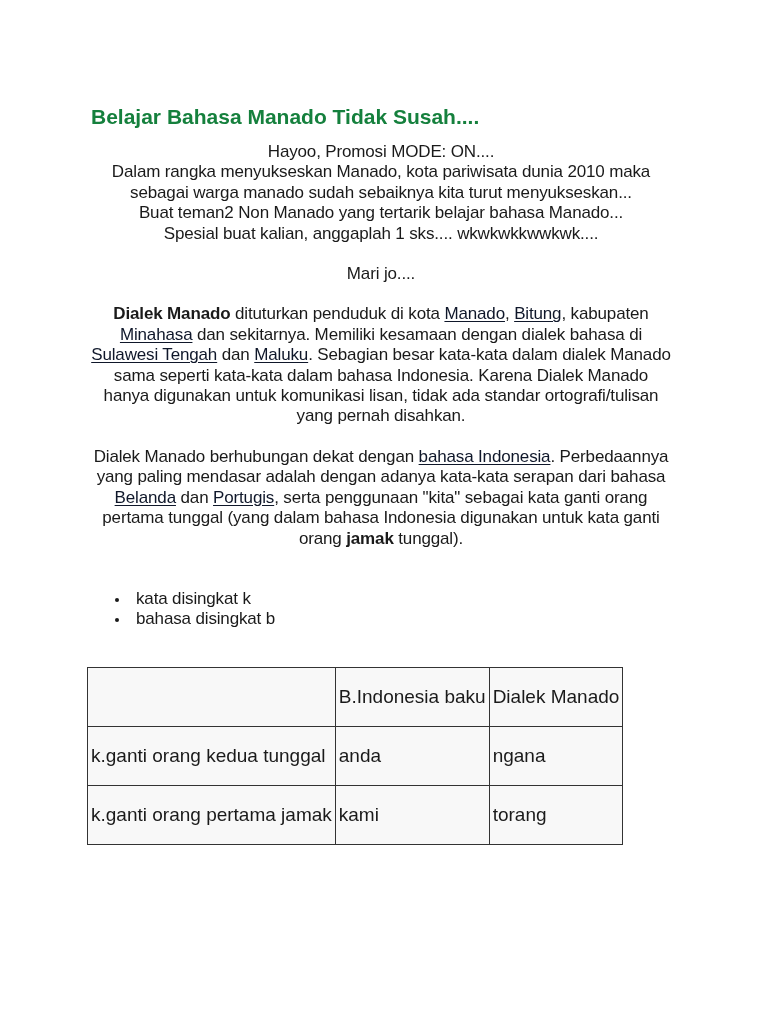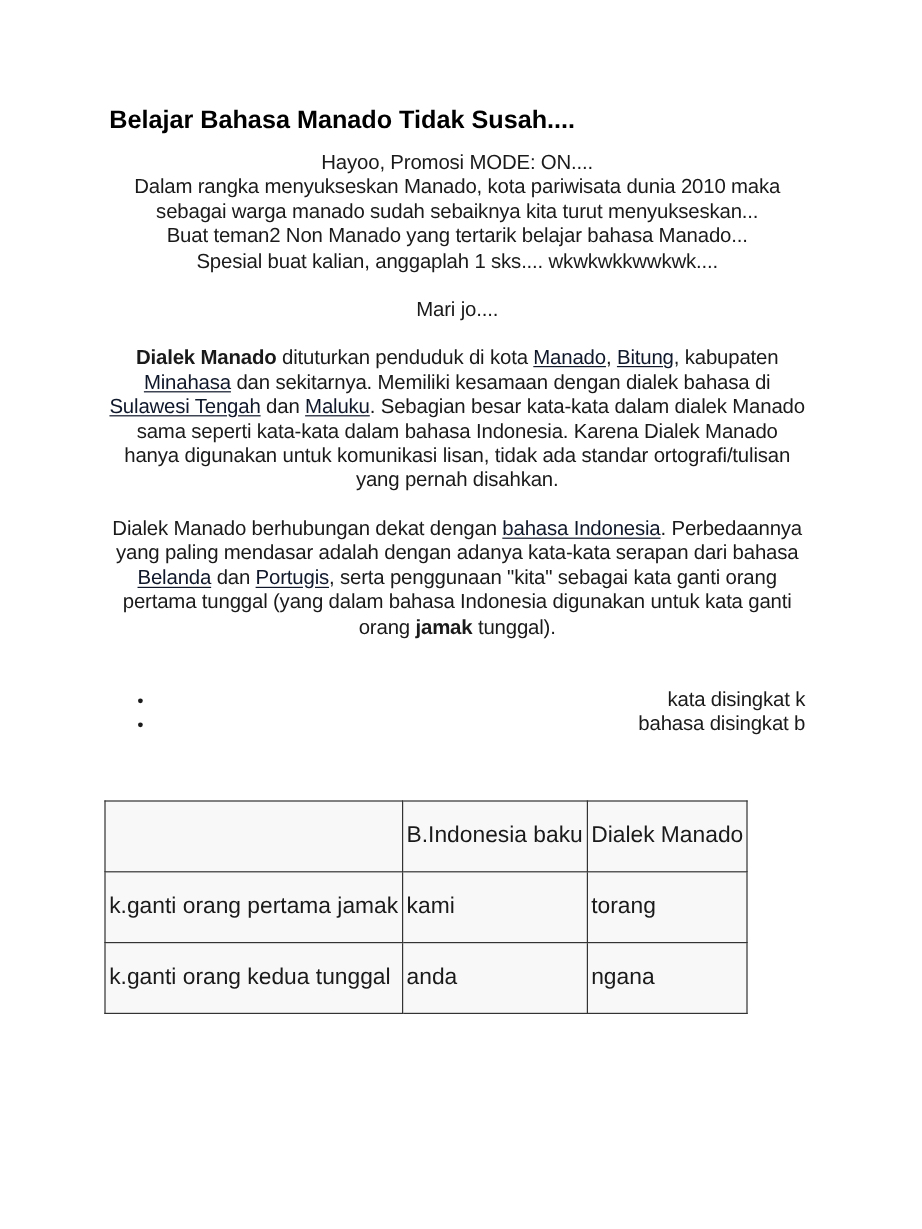--- a/index.html
+++ b/index.html
@@ -18,44 +18,43 @@
     .page {
       position: absolute;
       left: 91px;
       top: 88px;
       width: 580px;
     }
     h1 {
       font-family: "Liberation Sans", sans-serif;
       font-size: 21px;
       font-weight: bold;
-      margin: 0 0 12px 0;
+      margin: 16px 0 12px 0;
       line-height: 26px;
-      color: #000000;
+      color: #15803d;
     }
     p {
       margin: 0;
       font-size: 17px;
       line-height: 20.4px;
       letter-spacing: -0.15px;
       text-align: center;
     }
     .gap { height: 20px; }
     .u {
       text-decoration: underline;
       text-underline-offset: 2px;
       color: #0f172a;
       cursor: pointer;
     }
     b { font-weight: bold; }
     ul {
       margin: 0;
       padding: 0;
       list-style: none;
-      text-align: right;
     }
     ul li {
       position: relative;
       padding-left: 45px;
       font-size: 17px;
       line-height: 20.4px;
       letter-spacing: -0.15px;
     }
     ul li::before {
       content: "";
@@ -123,23 +122,23 @@
 </div>
 
 <table>
   <tbody>
       <tr>
     <td class="c1"></td>
     <td class="c2">B.Indonesia baku</td>
     <td class="c3">Dialek Manado</td>
   </tr>
   <tr>
+    <td class="c1">k.ganti orang kedua tunggal</td>
+    <td class="c2">anda</td>
+    <td class="c3">ngana</td>
+  </tr>
+  <tr>
     <td class="c1">k.ganti orang pertama jamak</td>
     <td class="c2">kami</td>
     <td class="c3">torang</td>
-  </tr>
-  <tr>
-    <td class="c1">k.ganti orang kedua tunggal</td>
-    <td class="c2">anda</td>
-    <td class="c3">ngana</td>
   </tr>
 </tbody>
   </table>
 
 </body></html>

